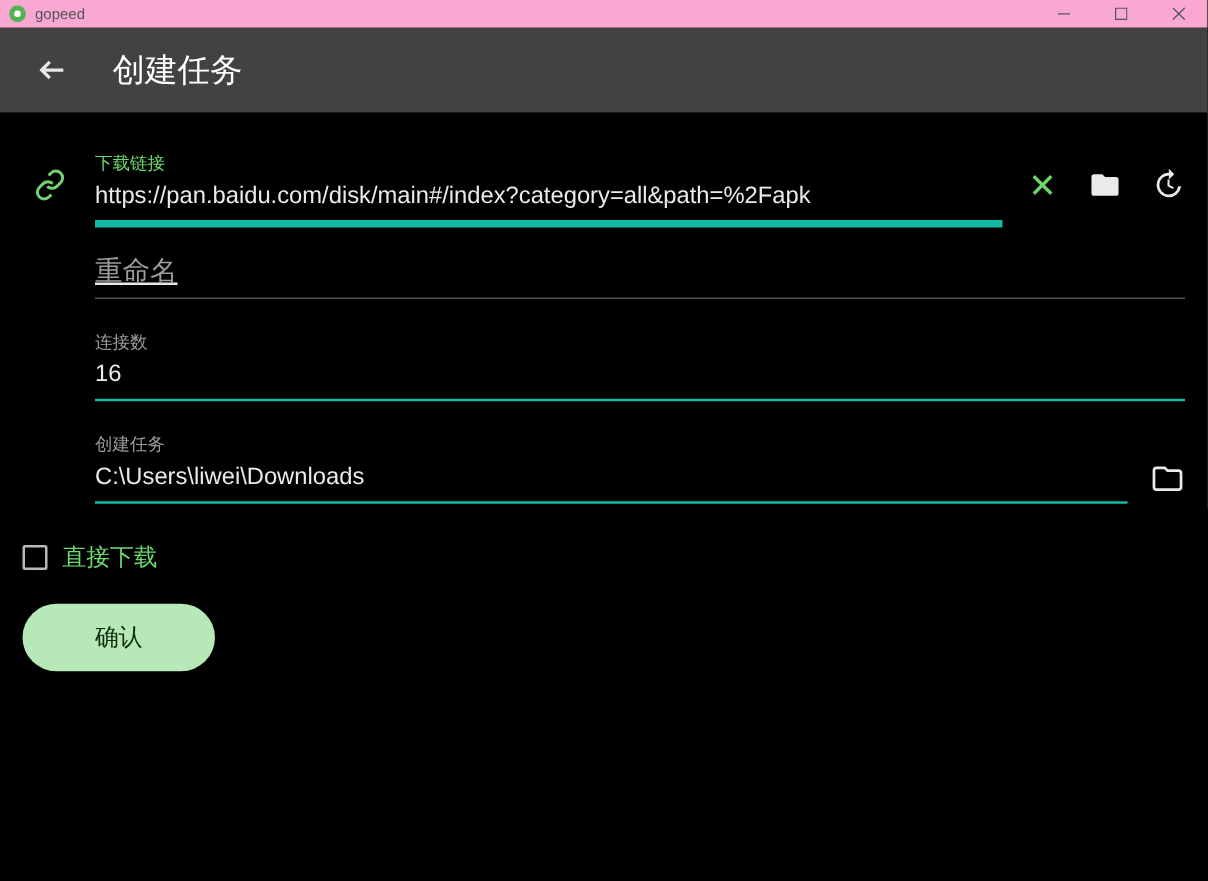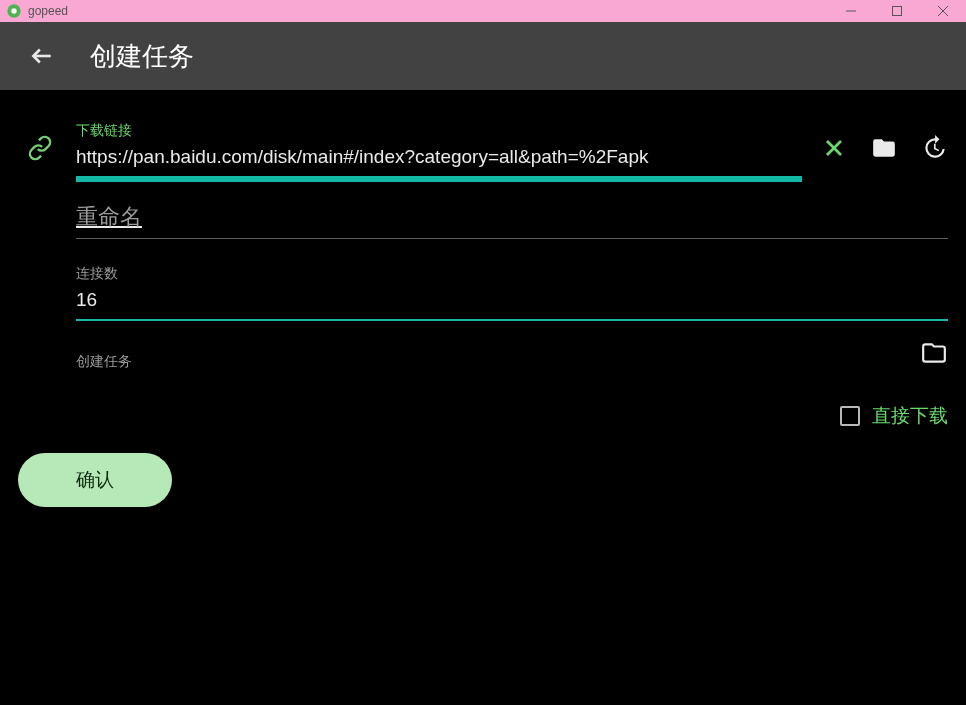--- a/index.html
+++ b/index.html
@@ -34,21 +34,21 @@
 
   .rename-row { margin-top: 12px; }
   .rename-input { border-bottom: 1px solid #5e5e5e; }
 
   .connections-row { margin-top: 18px; }
 
   .path-row { margin-top: 18px; display: flex; align-items: flex-end; }
   .path-input-wrap { flex: 1; }
   .path-right { margin-left: 18px; margin-bottom: 6px; }
 
-  .checkbox-row { display: flex; justify-content: flex-end; align-items: center; gap: 56px; margin-top: 30px; }
+  .checkbox-row { display: flex; justify-content: flex-start; align-items: center; gap: 56px; margin-top: 30px; }
   .checkbox-item { display: flex; align-items: center; gap: 12px; cursor: pointer; }
   .checkbox-box { width: 20px; height: 20px; border: 2px solid #b9b9b9; border-radius: 2px; }
   .checkbox-label { font-size: 19px; color: #6cd96c; }
 
   .confirm-row { display: flex; justify-content: flex-start; margin-top: 24px; }
   .confirm-btn { background: #b7e8b7; color: #0e2b0e; font-size: 19px; padding: 14px 58px; border: none; border-radius: 30px; cursor: pointer; font-family: inherit; }
 </style>
 </head>
 <body>
 
@@ -135,20 +135,21 @@
     <div class="input-wrap">
       <div class="field-label">连接数</div>
       <input class="input" type="text" value="16" style="">
     </div>
   </div>
 
   <div class="field-row path-row">
     <div class="left-spacer"></div>
     <div class="input-wrap path-input-wrap">
       <div class="field-label">创建任务</div>
+      <input class="input" type="text" value="C:\Users\liwei\Downloads" style="">
     </div>
     <div class="icon-btn path-right">
       <svg viewBox="0 0 24 24" width="26" height="26" fill="none" stroke="currentColor" stroke-width="2">
           <path d="M10 4H4a2 2 0 0 0-2 2v12a2 2 0 0 0 2 2h16a2 2 0 0 0 2-2V8a2 2 0 0 0-2-2h-8l-2-2z"></path>
         </svg>
     </div>
   </div>
 
   <div class="checkbox-row">
     <div class="checkbox-item">

